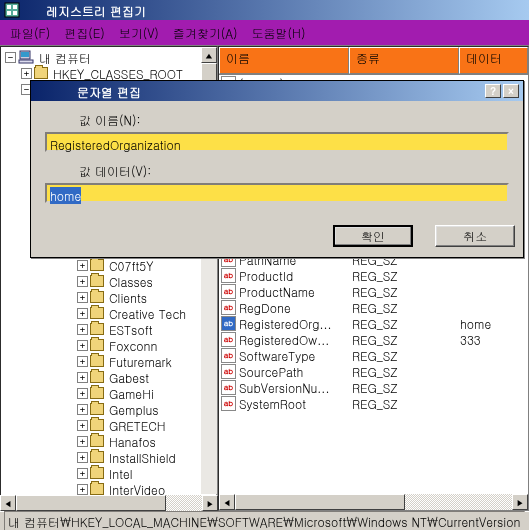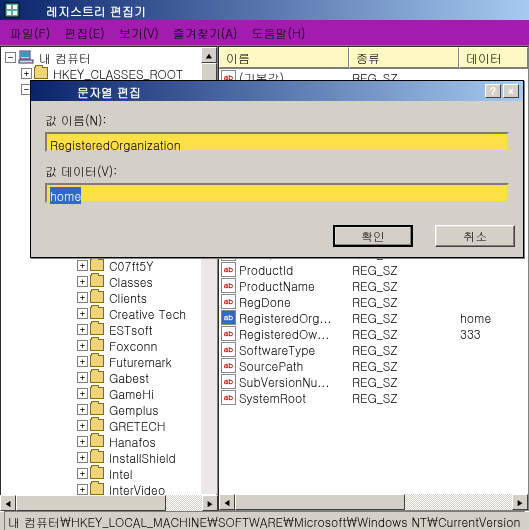--- a/index.html
+++ b/index.html
@@ -19,39 +19,39 @@
 .tree { padding: 2px; }
 .tree-node { white-space: nowrap; display: flex; align-items: center; height: 16px; }
 .expander { width: 11px; height: 11px; border: 1px solid #808080; background: #fff; display: inline-flex; align-items: center; justify-content: center; font-size: 9px; line-height: 1; margin-right: 2px; cursor: default; font-family: monospace;}
 .folder { width: 14px; height: 12px; background: #f0d47a; border: 1px solid #876b12; margin-right: 3px; display: inline-block; position:relative;}
 .folder::before{content:"";position:absolute;top:-3px;left:0;width:6px;height:2px;background:#f0d47a;border:1px solid #876b12;border-bottom:none;}
 .folder.open{background:#e5c55f;}
 .computer-icon { width: 16px; height: 14px; display:inline-block; margin-right:3px; position:relative;}
 .computer-icon svg{width:16px;height:14px;}
 .node-label { padding: 0 2px; }
 
-.list-header { display: flex; background: #fef9c3; height: 22px; border-bottom:1px solid #808080;}
+.list-header { display: flex; background: #f97316; height: 28px; border-bottom:1px solid #808080;}
 .list-header-cell { border: 1px solid; border-color: #fff #808080 #808080 #fff; padding: 1px 6px; cursor: default; }
 .list-body { flex:1; overflow:auto; }
 .list-row { display: flex; height: 16px; align-items: center; padding-left:2px; white-space:nowrap;justify-content:space-between;}
 .list-row .val-icon { width: 15px; height: 15px; margin-right: 3px; display:inline-flex; align-items:center; justify-content:center; border:1px solid #888; background:#fff; position:relative;}
 .val-icon .ab { font-size:8px; color:#c00; font-weight:bold; line-height:1;}
 .val-icon.sel{background:#316ac5;}
 .val-icon.sel .ab{color:#fff;}
 .list-cell-name{width:113px; overflow:hidden; text-overflow:ellipsis; padding-right:4px;}
 .list-cell-type{width:108px;}
 .list-cell-data{flex:1;}
 
 .status-bar { height: 20px; border-top: 1px solid #fff; background:#d4d0c8; padding: 2px 4px; display:flex; align-items:center; font-size:11px;}
 .status-text { border: 1px inset #d4d0c8; flex:1; padding:1px 3px; white-space:nowrap; overflow:hidden;}
 
 .dialog { position: absolute; top: 80px; left: 30px; width: 494px; background: #d4d0c8; border: 1px solid #000; box-shadow: 1px 1px 0 #808080; z-index: 10; }
 .dialog .title-bar { background: linear-gradient(to right, #0a246a, #a6caf0); }
 .dlg-body { padding: 10px 14px 12px 14px; }
-.dlg-label { margin-bottom: 4px; }
+.dlg-label { margin-bottom: 4px; margin-left: 34px; }
 .dlg-input { width: 100%; border: 2px inset #d4d0c8; background: #fde047; padding: 2px 3px; height: 20px; margin-bottom: 10px; }
 .dlg-input.sel span{ background:#316ac5; color:#fff; }
 .dlg-buttons { display: flex; justify-content: flex-end; gap: 22px; padding: 0 8px 10px 0; }
 .dlg-btn { width: 80px; height: 22px; border: 1px solid; border-color: #fff #404040 #404040 #fff; background: #d4d0c8; box-shadow: inset -1px -1px 0 #808080, inset 1px 1px 0 #dfdfdf; cursor: default; text-align:center; line-height:20px;}
 .dlg-ok { border: 2px solid #000; line-height:18px;}
 
 .ctrl-btn { width: 16px; height: 14px; background: #d4d0c8; border: 1px solid; border-color: #fff #404040 #404040 #fff; display:inline-flex; align-items:center; justify-content:center; font-size:10px; font-weight:bold; margin-left:2px; cursor:default; font-family:"Marlett",sans-serif;}
 
 .scrollbar-h { height: 16px; background: #d4d0c8; display:flex; }
 .scrollbar-h .sb-btn { width:16px; height:16px; border:1px solid; border-color:#fff #404040 #404040 #fff; background:#d4d0c8; display:inline-flex;align-items:center;justify-content:center;font-size:8px;}

